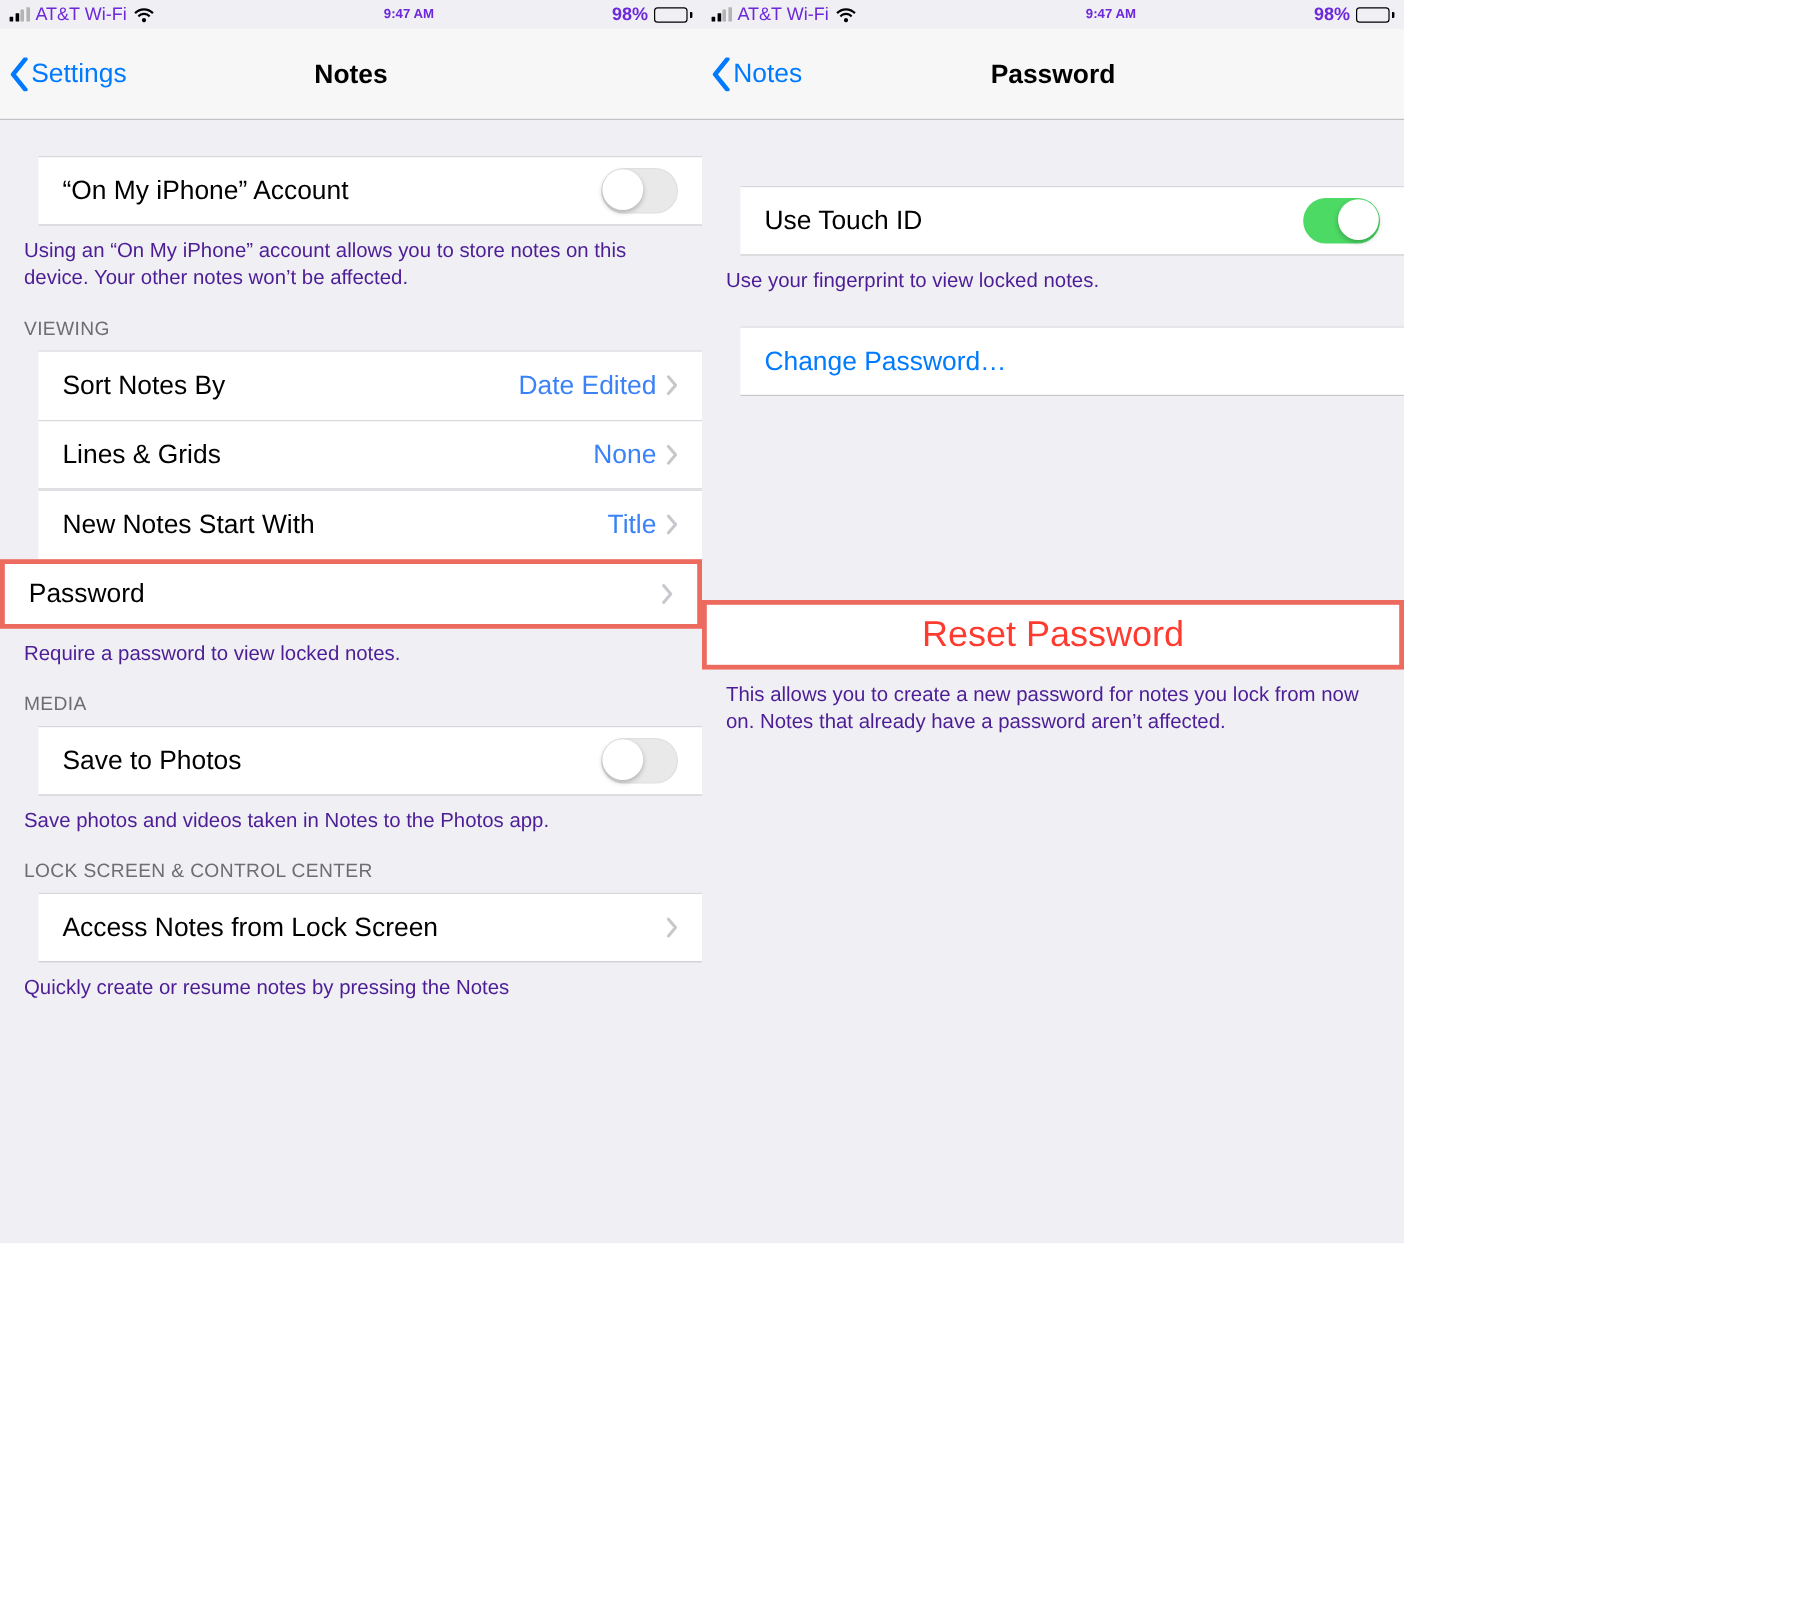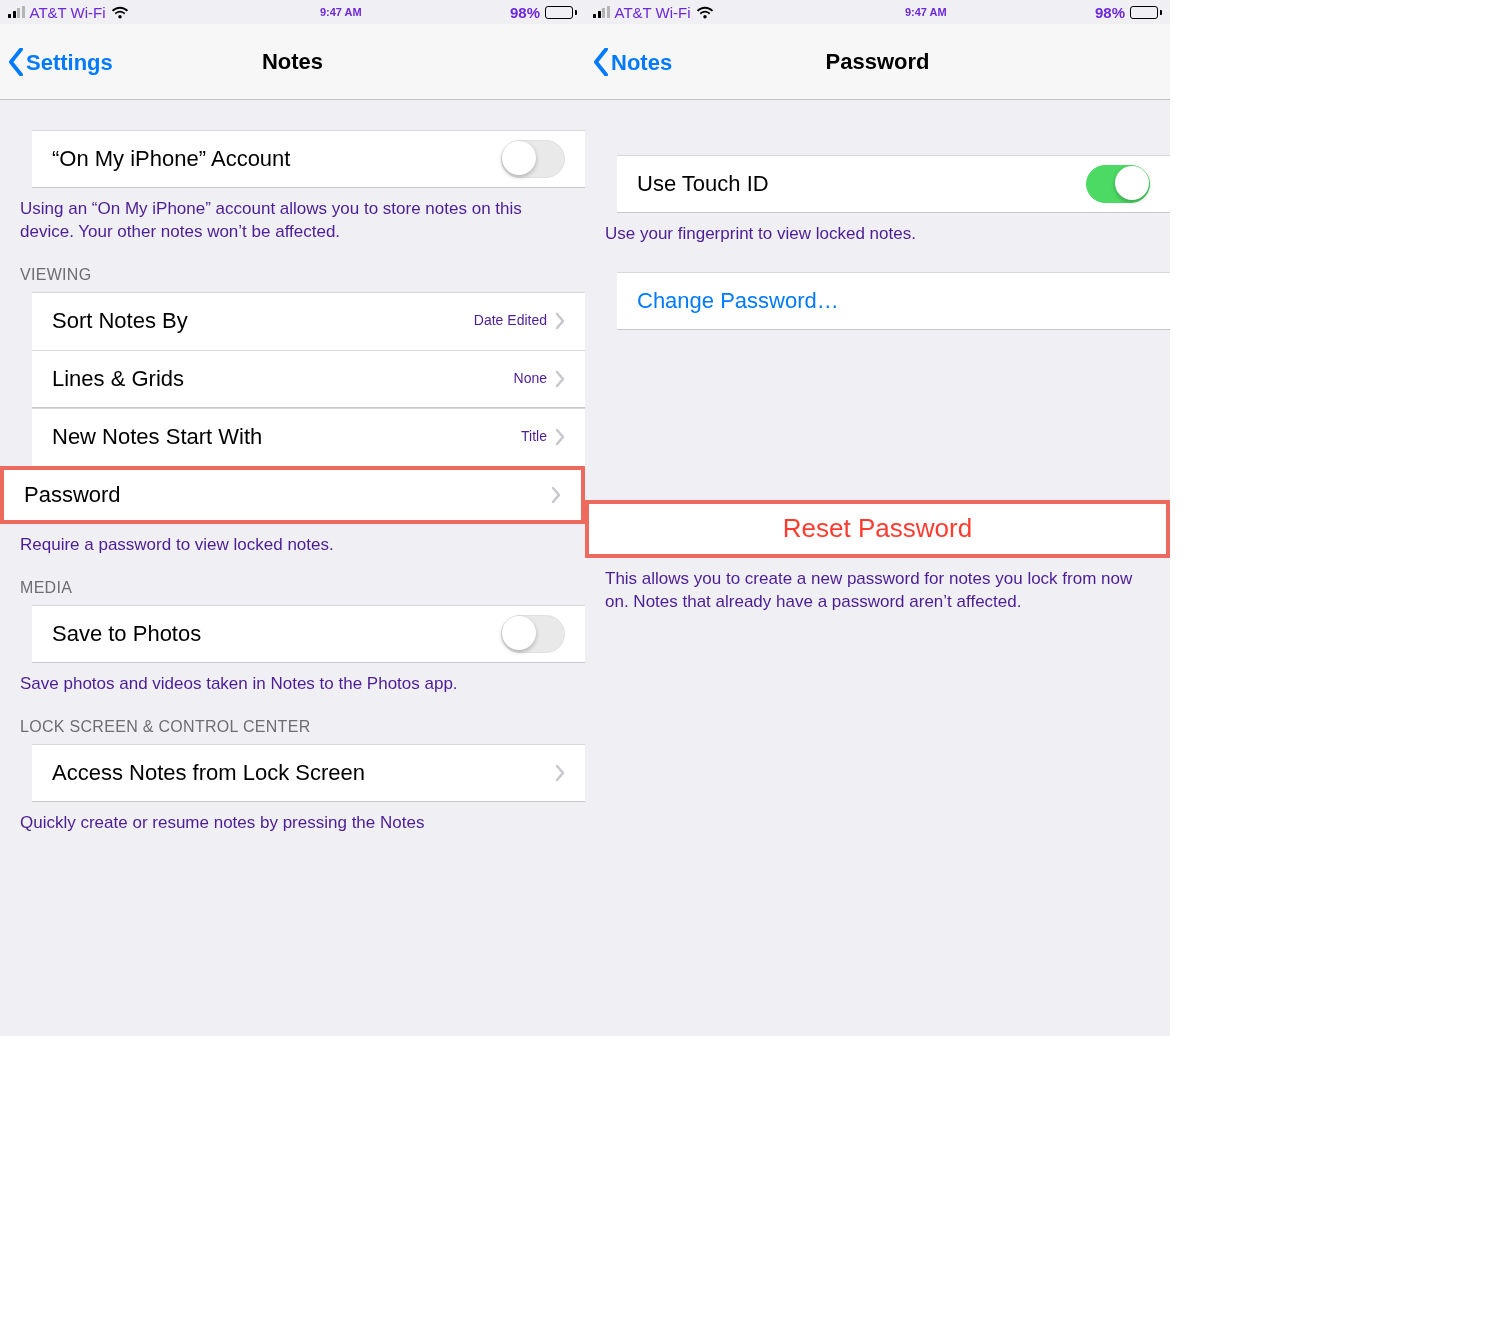--- a/index.html
+++ b/index.html
@@ -52,26 +52,25 @@
     align-items: center;
     justify-content: center;
     position: relative;
     border-bottom: 1px solid #c2c1c6;
     background: #f7f7f8;
   }
   .nav-back {
     position: absolute;
     left: 8px;
     display: flex;
-    align-items: flex-end;
+    align-items: flex-start;
     color: #007aff;
     font-size: 22px;
     gap: 2px;
     cursor: pointer;
-    font-weight: bold;
   }
   .nav-title { font-size: 22px; font-weight: 600; }
   .chevron-left-svg { width: 16px; height: 28px; }
   .group-spacer { height: 30px; }
   .group-header { color: #6d6d72; font-size: 16px; padding: 10px 20px 8px; text-transform: uppercase; letter-spacing: 0.3px;}
   .group-footer { color: #4c1d95; font-size: 17px; padding: 10px 20px 12px; line-height: 1.35; }
   .cell {
     background: #fff;
     min-height: 58px;
     padding: 0 20px;
@@ -79,21 +78,21 @@
     align-items: center;
     justify-content: space-between;
     font-size: 22px;
     color: #000;
     border-top: 0.5px solid #d8d8dc;
     margin-left: 32px;
   }
   .cell:first-of-type { border-top: 0.5px solid #c8c7cc; }
   .cell.last { border-bottom: 0.5px solid #c8c7cc; }
   .cell .label {}
-  .cell .value { color: #4c1d95; font-size: 14px; display:flex; align-items:flex-start; gap:8px; }
+  .cell .value { color: #3b82f6; font-size: 22px; display:flex; align-items:center; gap:8px; }
   .chevron-right { color: #c7c7cc; }
   .chevron-right svg { display:block; }
 
   
   .toggle {
     width: 64px; height: 38px; border-radius: 20px;
     background: #e9e9ea; position: relative; border: 1.5px solid #e0dfe2;
   }
   .toggle .knob {
     width: 34px; height: 34px; border-radius: 50%;
@@ -110,21 +109,21 @@
     position: relative;
     min-height: 58px;
     display: flex;
     align-items: center;
     justify-content: space-between;
     padding: 0 20px;
     font-size: 22px;
   }
   .highlight-box.centered { justify-content: center; }
 
-  .reset-text { color: #ff3b30; font-size: 26px; }
+  .reset-text { color: #ff3b30; font-size: 30px; }
 
   .link-cell { color: #007aff; }
 
 </style>
 </head>
 <body>
 
 <div class="screen">
   <div class="status-bar">
     <div class="status-left">

